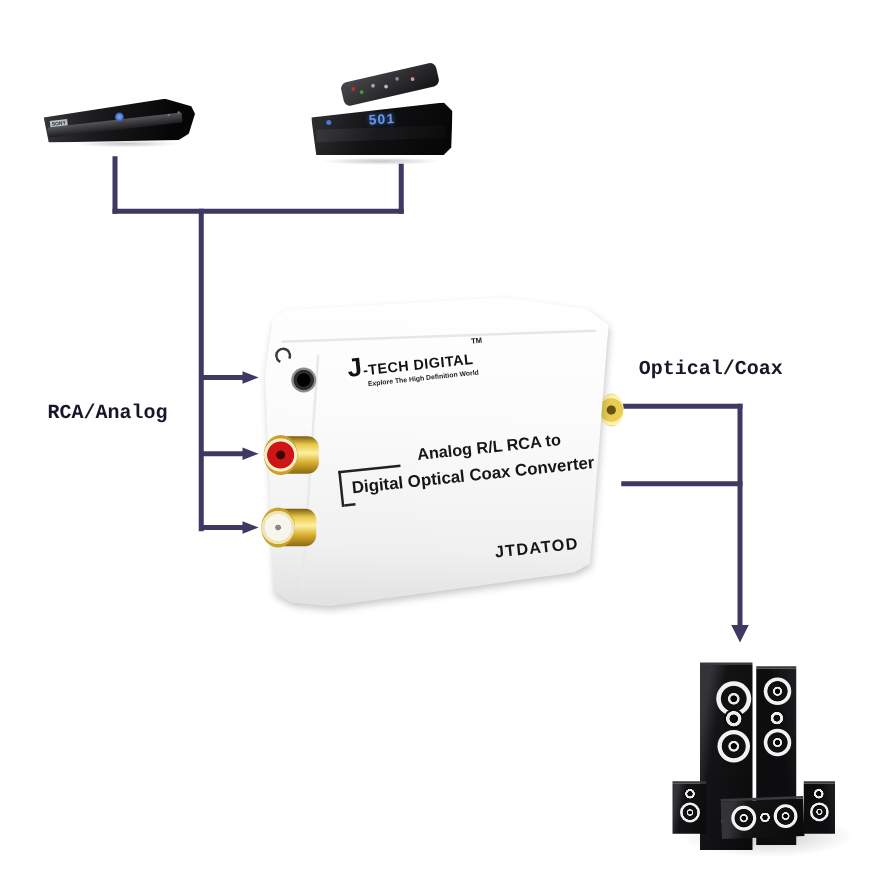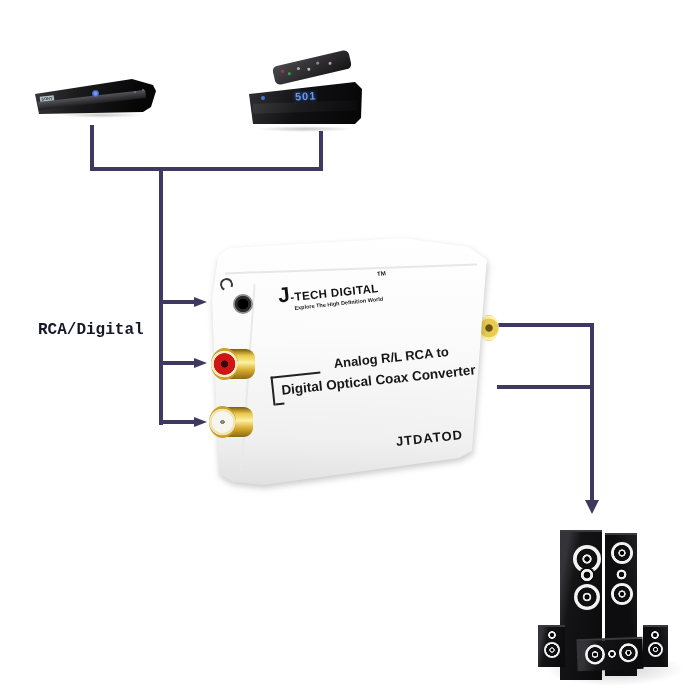--- a/index.html
+++ b/index.html
@@ -120,21 +120,22 @@
   <div class="cline" style="left:162px;top:361px;width:33px;height:4px;"></div>
   <div class="ah-right" style="left:194px;top:358px;"></div>
   <div class="cline" style="left:162px;top:420px;width:33px;height:4px;"></div>
   <div class="ah-right" style="left:194px;top:417px;"></div>
 
   <div class="cline" style="left:497px;top:323px;width:97px;height:4px;"></div>
   <div class="cline" style="left:497px;top:385px;width:97px;height:4px;"></div>
   <div class="cline" style="left:590px;top:323px;width:4px;height:178px;"></div>
   <div class="ah-down" style="left:585px;top:500px;"></div>
 
-  <div class="lbl" style="left:38px;top:321px;">RCA/Digital</div>
+  <div class="lbl" style="left:38px;top:321px;">RCA/Analog</div>
+  <div class="lbl" style="left:511px;top:286px;">Optical/Coax</div>
 
   <div class="abs bluray">
     <div class="abs br-shadow"></div>
     <div class="abs br-body"></div>
     <div class="abs br-tray"></div>
     <div class="abs br-sony">SONY</div>
     <div class="abs br-logo"></div>
     <div class="abs br-dot" style="left:101px;top:15px;"></div>
     <div class="abs br-dot" style="left:109px;top:13px;"></div>
   </div>

